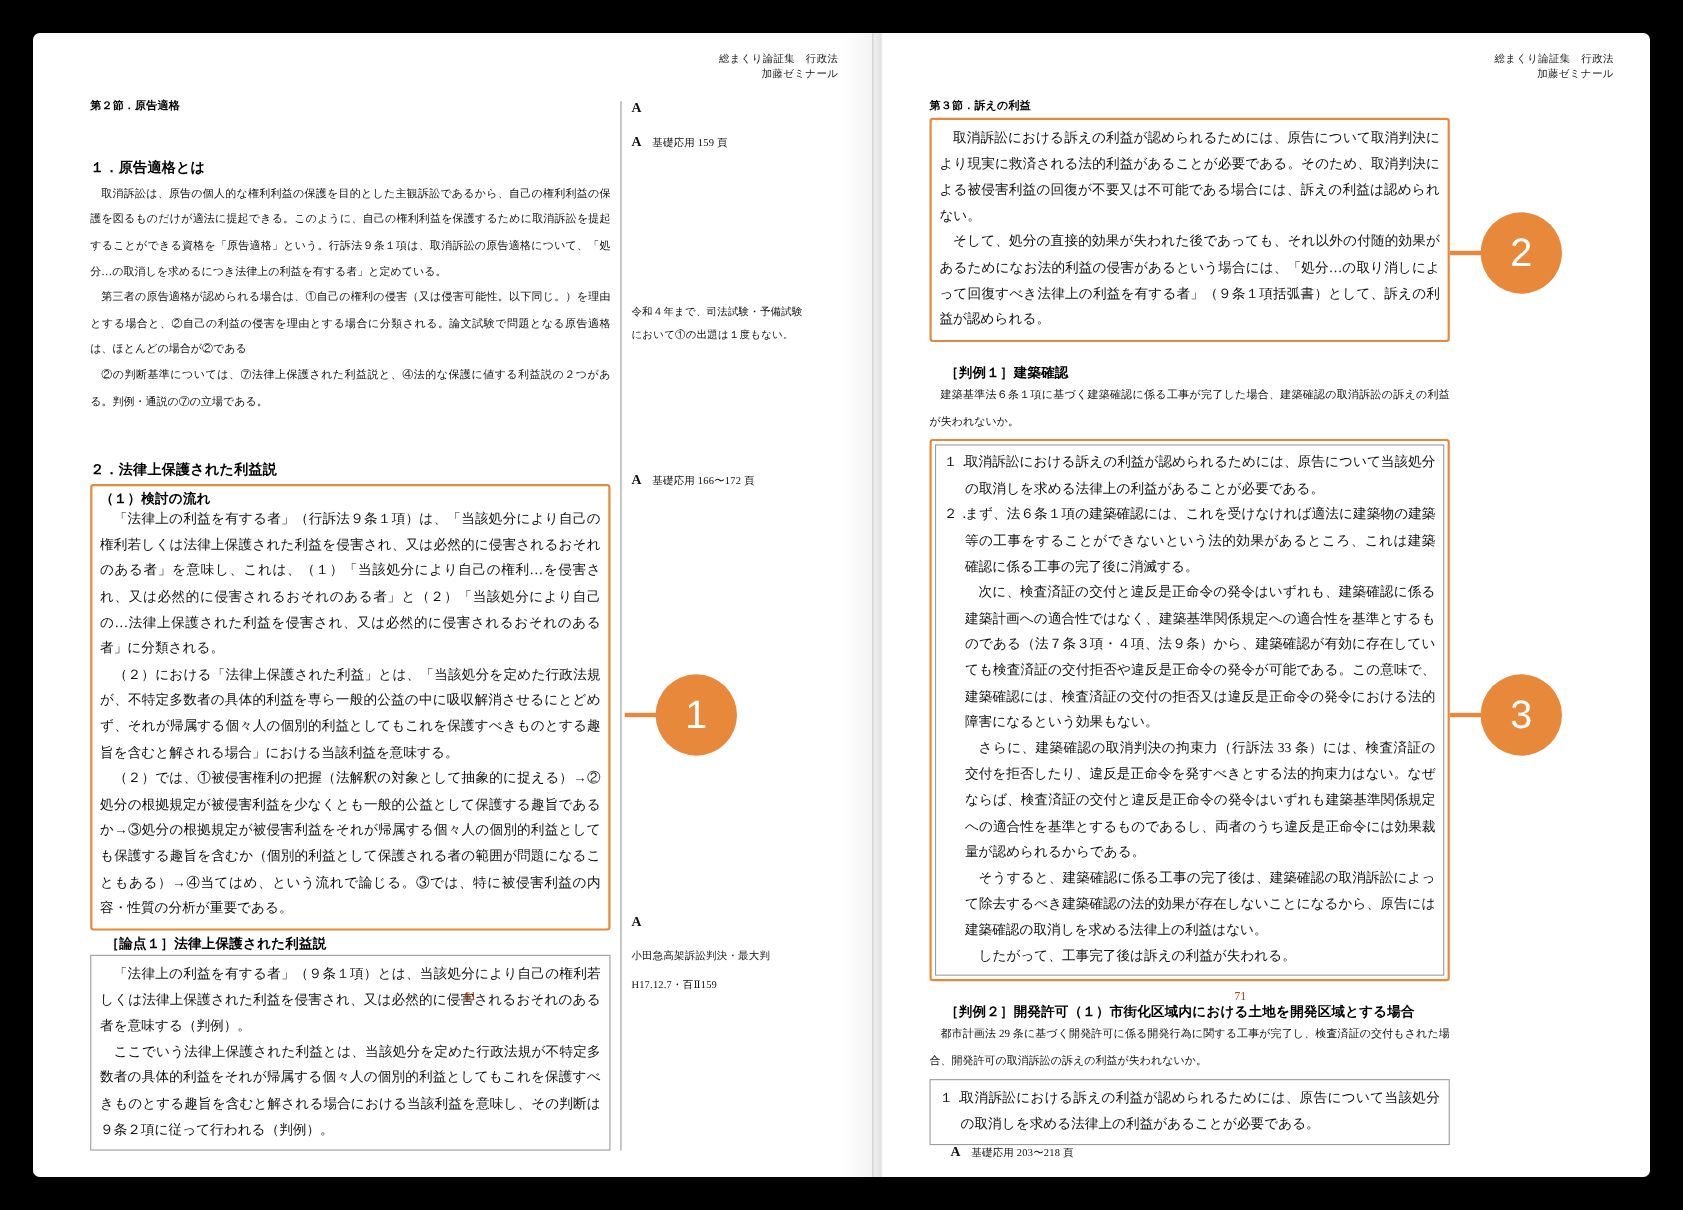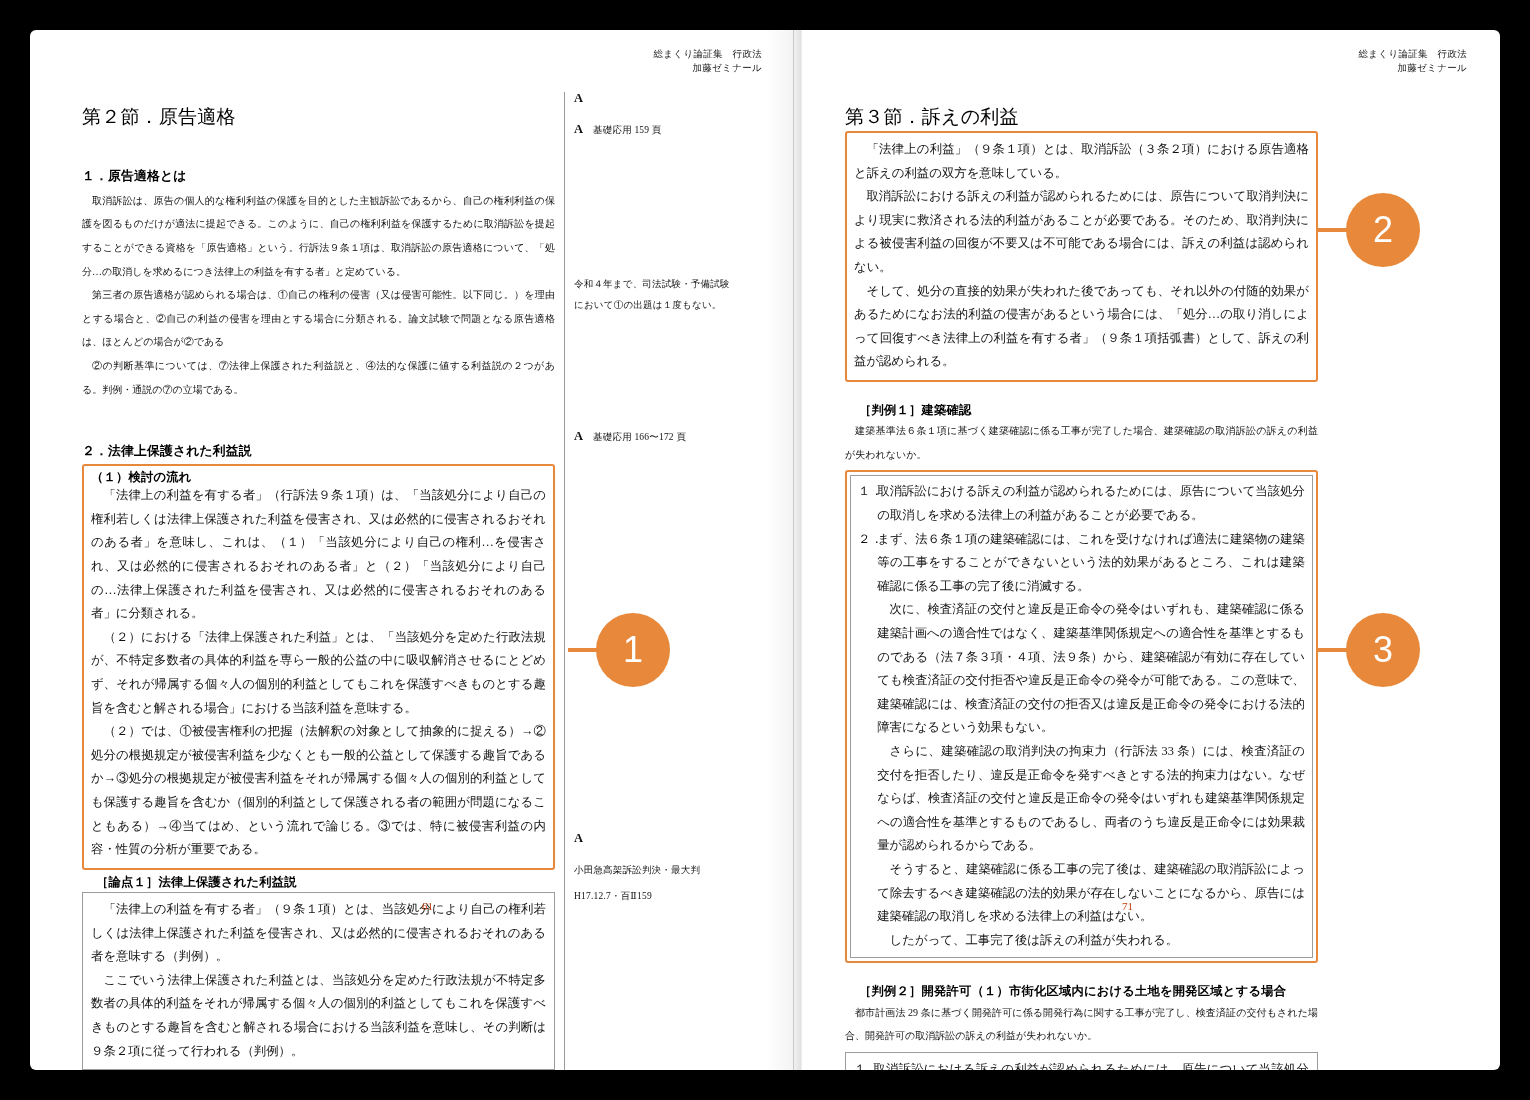--- a/index.html
+++ b/index.html
@@ -67,21 +67,21 @@
   .rulecol{
     position:relative;
     border-left:1px solid #9a9a9a;
     padding-left:9px;
     margin-left:9px;
   }
   .page-left .rulecol{width:180px;}
   .page-right .rulecol{width:150px;}
 
   
-  .h2{font-weight:normal;font-size:19px;line-height:1.0;margin:15px 0 0 0;
+  .h2{font-weight:bold;font-size:10px;line-height:1.0;margin:0 0 0 0;
       font-family:"Liberation Sans","DejaVu Sans",sans-serif;letter-spacing:.2px;}
   .h3{font-weight:bold;font-size:12.8px;line-height:1.0;
       font-family:"Liberation Sans","DejaVu Sans",sans-serif;letter-spacing:.2px;}
   .h4{font-weight:bold;font-size:12.3px;line-height:1.0;
       font-family:"Liberation Sans","DejaVu Sans",sans-serif;letter-spacing:.2px;}
   p.body{
     font-size:10px;line-height:23.6px;margin:0;
     text-align:justify;text-justify:inter-ideograph;
     text-indent:1em;color:#111;
   }
@@ -264,21 +264,20 @@
         <span class="l2">加藤ゼミナール</span>
       </div>
 
       <div class="cols">
         <div class="maincol">
 
           <div class="h2">第３節．訴えの利益</div>
           <div class="sp6" style="height:5px;"></div>
 
           <div class="obox">
-            <p>「法律上の利益」（９条１項）とは、取消訴訟（３条２項）における原告適格と訴えの利益の双方を意味している。</p>
             <p>取消訴訟における訴えの利益が認められるためには、原告について取消判決により現実に救済される法的利益があることが必要である。そのため、取消判決による被侵害利益の回復が不要又は不可能である場合には、訴えの利益は認められない。</p>
             <p>そして、処分の直接的効果が失われた後であっても、それ以外の付随的効果があるためになお法的利益の侵害があるという場合には、「処分…の取り消しによって回復すべき法律上の利益を有する者」（９条１項括弧書）として、訴えの利益が認められる。</p>
           </div>
 
           <div class="sp22"></div>
 
           <div class="h4" style="padding-left:14px;">［判例１］建築確認</div>
           <div class="sp6" style="height:3px;"></div>
           <p class="body">建築基準法６条１項に基づく建築確認に係る工事が完了した場合、建築確認の取消訴訟の訴えの利益が失われないか。</p>
           <div class="sp6" style="height:4px;"></div>

